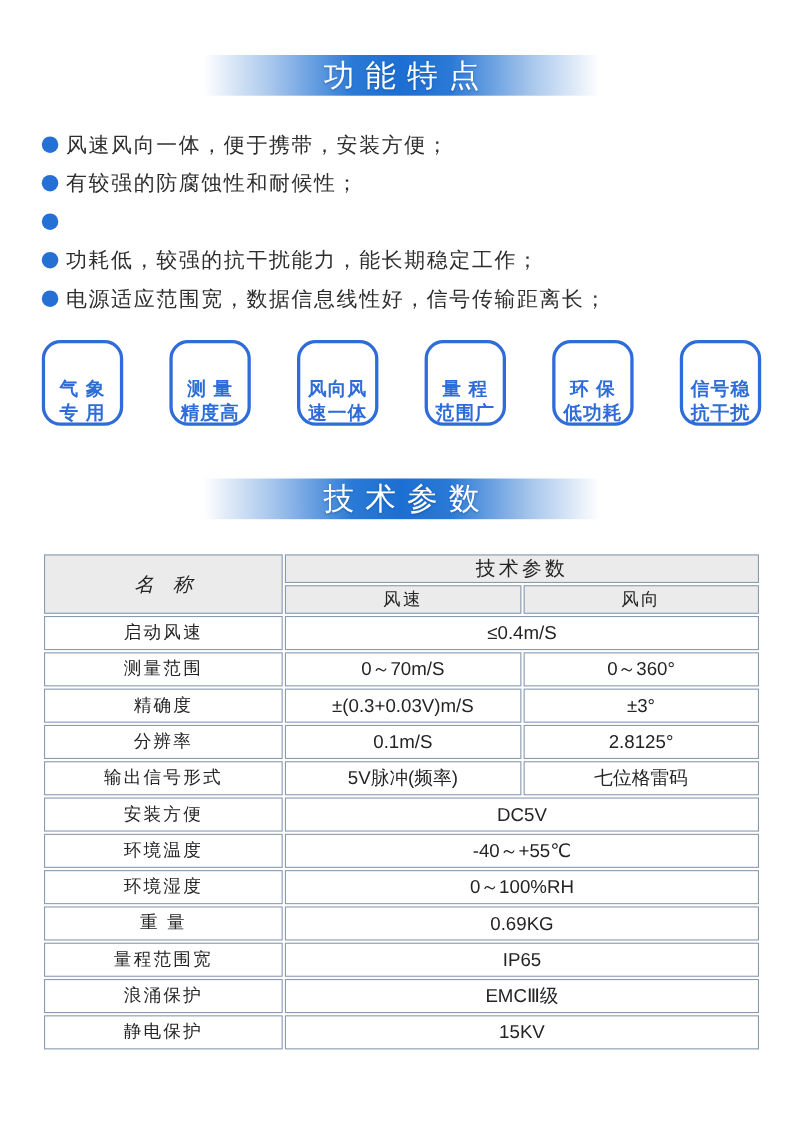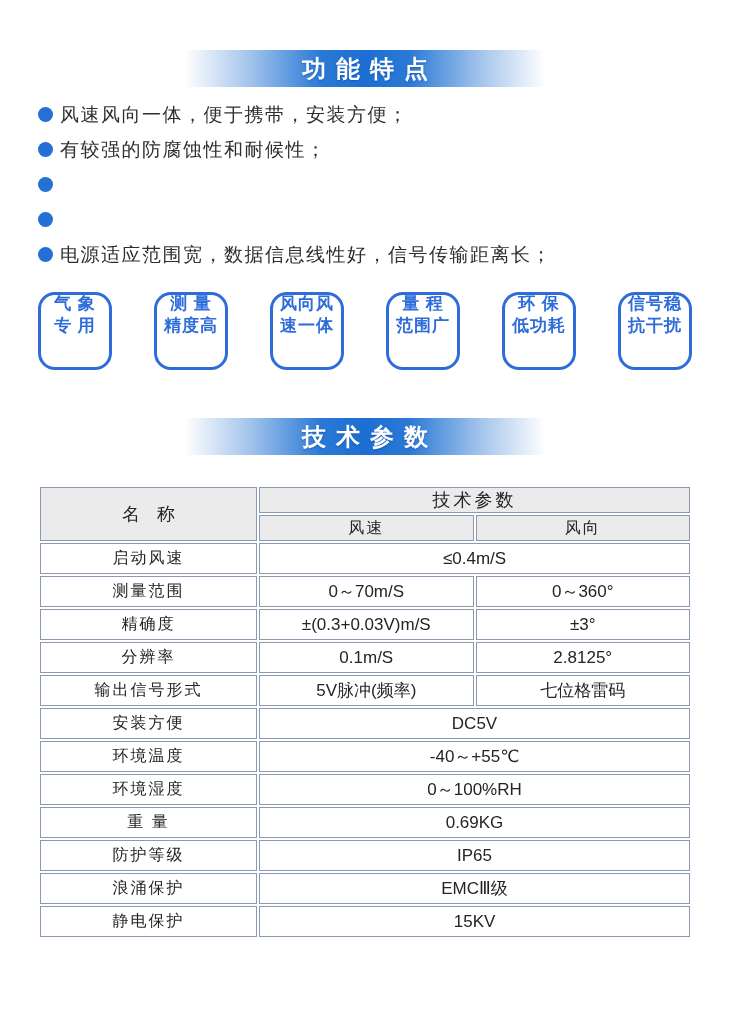--- a/index.html
+++ b/index.html
@@ -21,29 +21,29 @@
     display: flex;
     align-items: center;
     justify-content: center;
     background: linear-gradient(90deg,
       rgba(255,255,255,0) 1%, #a7c6ec 18%, #2a79d6 38%,
       #1c6fd2 50%, #2a79d6 62%, #a7c6ec 82%, rgba(255,255,255,0) 99%);
   }
   .section-header:first-child { margin-top: 50px; }
   .section-title {
     color: #ffffff;
-    font-size: 24px;
-    font-weight: bold;
+    font-size: 28px;
+    font-weight: normal;
     letter-spacing: 10px;
     text-indent: 10px;
     text-shadow: 0 1px 2px rgba(10,60,130,0.45);
   }
 
   
-  .bullets { list-style: none; margin-top: 10px; }
+  .bullets { list-style: none; margin-top: 27px; }
   .bullet-row {
     display: flex;
     align-items: center;
     height: 35px;
     font-size: 19px;
     letter-spacing: 1.5px;
     color: #2e2e2e;
   }
   .dot {
     width: 15px; height: 15px;
@@ -63,21 +63,21 @@
     width: 74px;
     height: 78px;
     border: 3px solid #2e6cd9;
     border-radius: 17px;
     color: #2e6cd9;
     font-size: 17px;
     font-weight: 600;
     display: flex;
     flex-direction: column;
     align-items: center;
-    justify-content: flex-start;
+    justify-content: flex-end;
     gap: 5px;
     letter-spacing: 1px;
     text-align: center;
     line-height: 1;
   }
 
   .specs-header { margin-top: 48px; }
 
   
   .spec-table {
@@ -92,21 +92,21 @@
     text-align: center;
     vertical-align: middle;
     background: #ffffff;
     font-weight: normal;
   }
   .spec-table th { background: #ebebeb; }
   .col-name  { width: 33.6%; }
   .col-speed { width: 33.2%; }
   .col-dir   { width: 33.2%; }
   .group-header-cell { height: 26px; font-size: 18px; letter-spacing: 3px; }
-  .name-header-cell  { font-size: 18px; letter-spacing: 6px; text-indent: 6px; }
+  .name-header-cell  { font-size: 18px; letter-spacing: 6px; text-indent: 6px; font-style: italic; }
   .sub-header-cell   { height: 26px; font-size: 16px; letter-spacing: 2px; }
   .row-name  { height: 31px; font-size: 16px; letter-spacing: 2px; margin-left: 48px; }
   .row-value { font-size: 17px; }
 </style>
 </head>
 <body>
 
 <div class="page">
 
   <div class="section-header">
@@ -120,20 +120,21 @@
     </li>
     <li class="bullet-row">
       <span class="dot"></span>
       <span>有较强的防腐蚀性和耐候性；</span>
     </li>
     <li class="bullet-row">
       <span class="dot"></span>
     </li>
     <li class="bullet-row">
       <span class="dot"></span>
+      <span>功耗低，较强的抗干扰能力，能长期稳定工作；</span>
     </li>
     <li class="bullet-row">
       <span class="dot"></span>
       <span>电源适应范围宽，数据信息线性好，信号传输距离长；</span>
     </li>
   </ul>
 
   <div class="tags">
     <div class="tag">
       <span>气 象</span>
@@ -216,21 +217,21 @@
       </tr>
       <tr>
         <td class="row-name">环境湿度</td>
         <td class="row-value" colspan="2">0～100%RH</td>
       </tr>
       <tr>
         <td class="row-name">重 量</td>
         <td class="row-value" colspan="2">0.69KG</td>
       </tr>
       <tr>
-        <td class="row-name">防护等级</td>
+        <td class="row-name">量程范围宽</td>
         <td class="row-value" colspan="2">IP65</td>
       </tr>
       <tr>
         <td class="row-name">浪涌保护</td>
         <td class="row-value" colspan="2">EMCⅢ级</td>
       </tr>
       <tr>
         <td class="row-name">静电保护</td>
         <td class="row-value" colspan="2">15KV</td>
       </tr>

